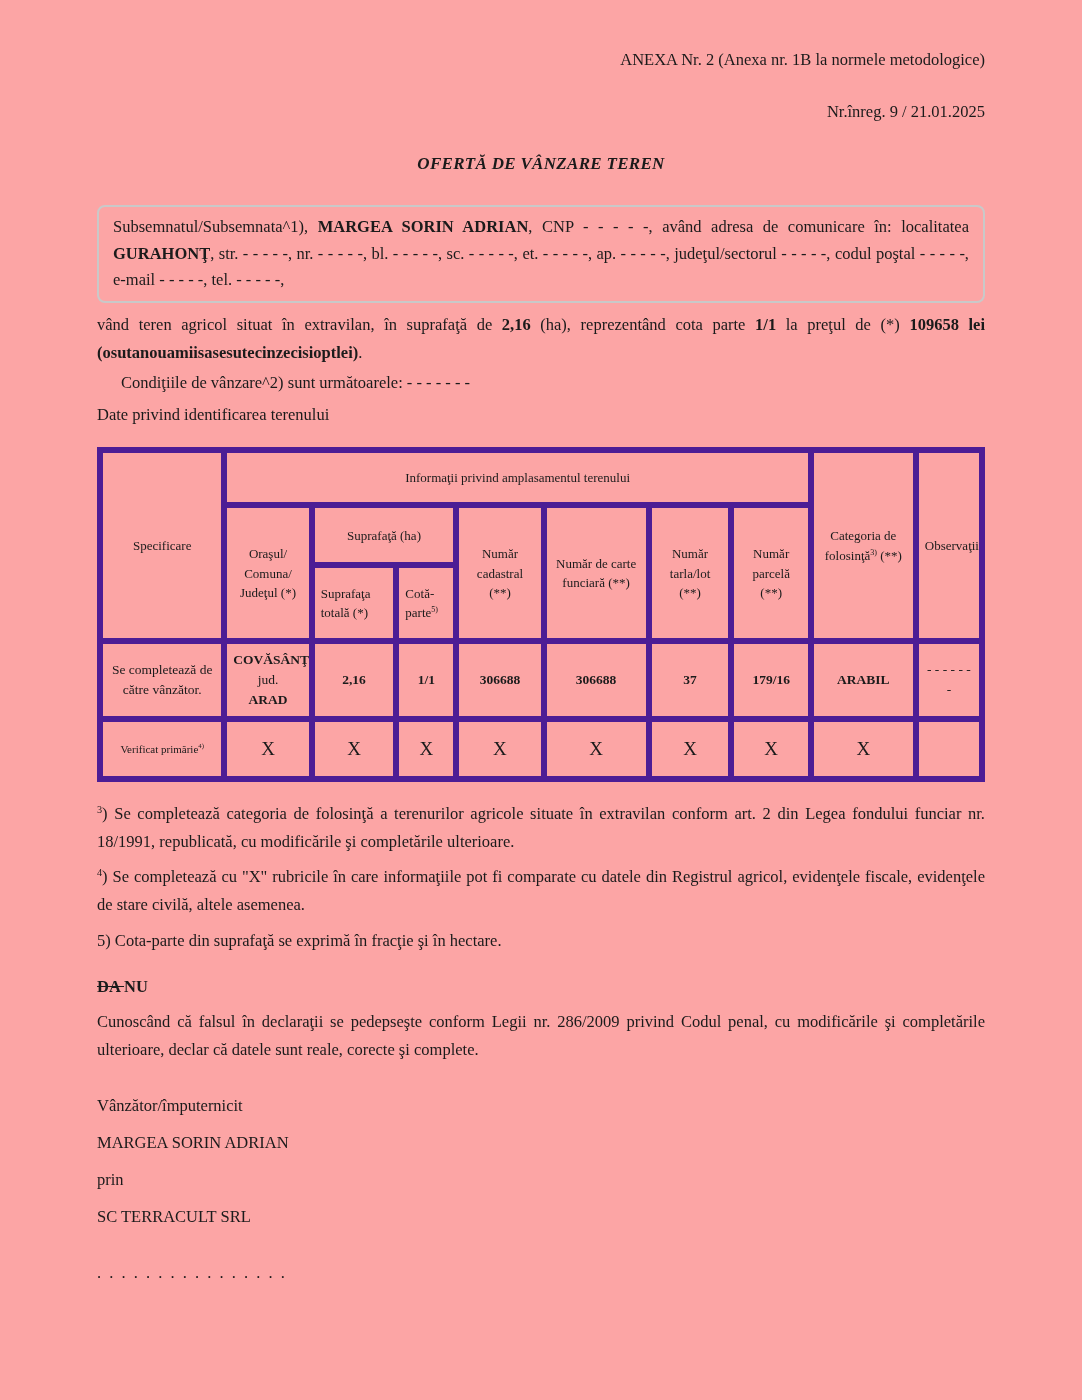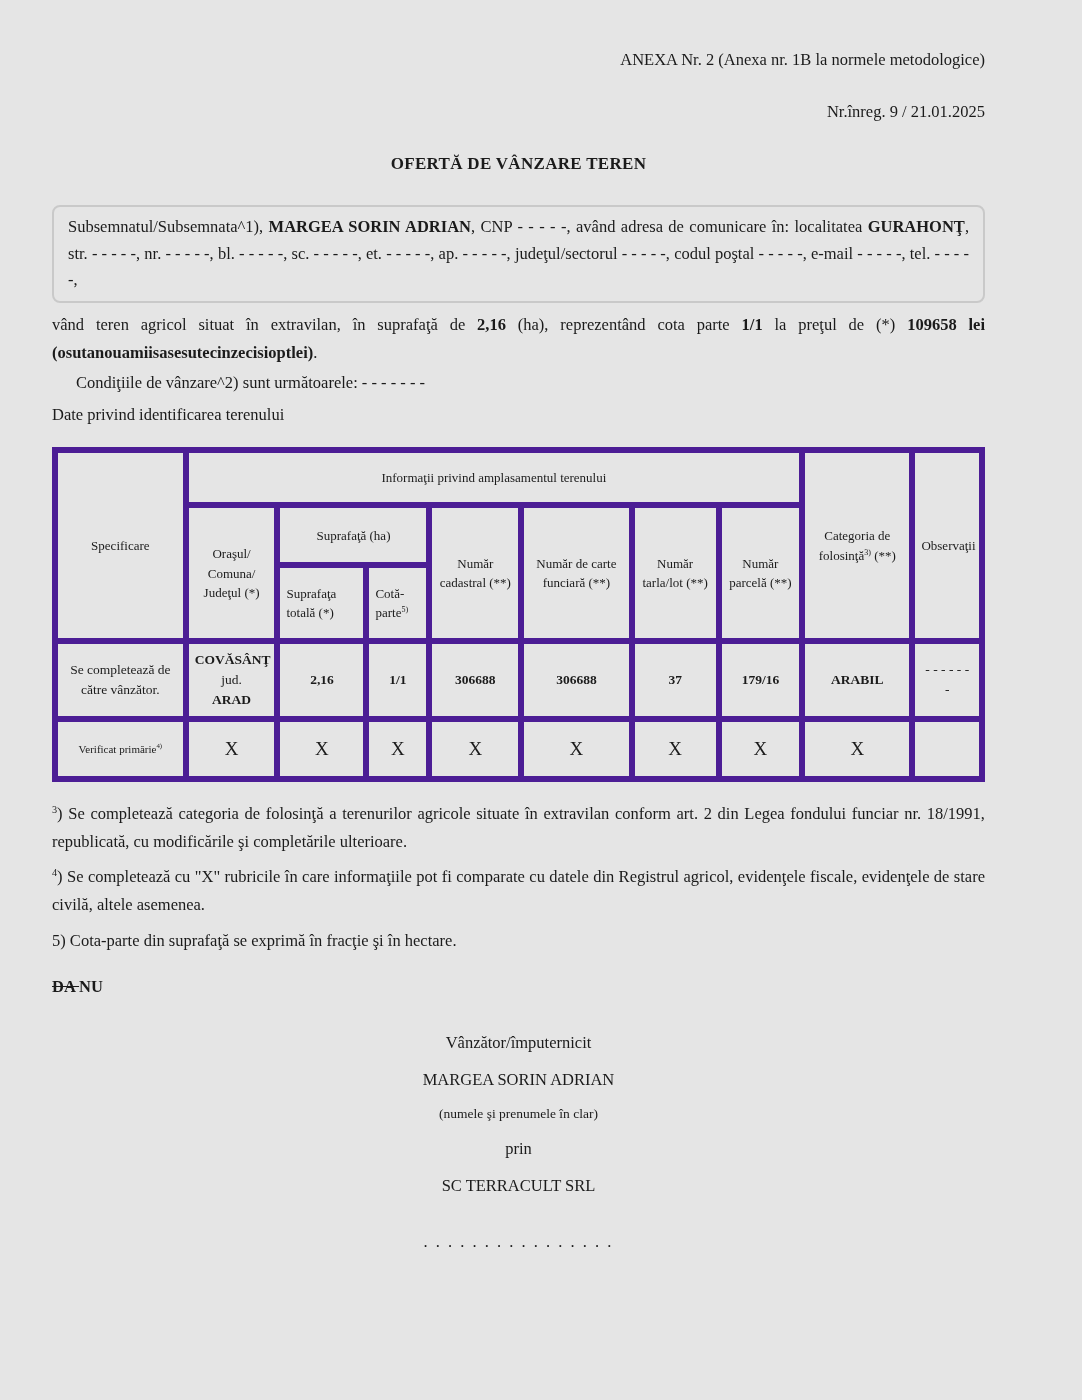--- a/index.html
+++ b/index.html
@@ -1,28 +1,28 @@
 <!DOCTYPE html>
 <html><head>
 <meta charset="utf-8">
 <style>
   * { box-sizing: border-box; }
   html, body { margin: 0; padding: 0; background: #ffffff; }
   .page {
-    width: 1082px; height: 1400px; background: #e5e5e5;
+    width: 1082px; height: 1400px; background: #fca5a5;
     font-family: "Liberation Serif", serif;
     color: #1b1b1b; font-size: 16.5px; line-height: 1.7;
-    padding: 46px 97px 0 52px; position: relative; overflow: hidden;
+    padding: 46px 97px 0 97px; position: relative; overflow: hidden;
   }
   p { margin: 0; }
   .right { text-align: right; }
   .nr-line { margin-top: 24px; }
   .title {
     margin-top: 24px; text-align: center; font-weight: 700;
-    font-size: 17px; letter-spacing: 0.3px;
+    font-size: 17px; letter-spacing: 0.3px; font-style: italic;
   }
   .intro-box {
     margin-top: 26px; border: 2px solid #c9c9c9; border-radius: 8px;
     padding: 7px 14px; text-align: justify; line-height: 1.62;
   }
   .just { text-align: justify; }
   .sale-par { margin-top: 8px; }
   .cond-line { margin-top: 2px; margin-left: 24px; }
   .land-id-line { margin-top: 4px; }
   .b { font-weight: 700; }
@@ -46,21 +46,21 @@
   .pre { white-space: pre-line; }
   .blk { display: block; }
   .xrow-label { font-size: 11px; }
 
   .fn-block { margin-top: 18px; }
   .fn { margin-top: 7px; }
   .fn:first-child { margin-top: 0; }
   .danu { margin-top: 18px; font-weight: 700; }
 
   .sig {
-    margin-top: 28px; text-align: center;
+    margin-top: 28px; 
   }
   .sig p { margin-top: 9px; }
   .sig p:first-child { margin-top: 0; }
   .sig-small { font-size: 13.5px; }
   .sig-dots { margin-top: 28px !important; letter-spacing: 2px; }
 </style>
 </head>
 <body>
 
 <div class="page">
@@ -140,24 +140,24 @@
         <td></td>
       </tr>
     </tbody>
   </table>
 
   <div class="fn-block">
     <p class="just fn"><sup>3</sup><span>) Se completează categoria de folosinţă a terenurilor agricole situate în extravilan conform art. 2 din Legea fondului funciar nr. 18/1991, republicată, cu modificările şi completările ulterioare.</span></p>
     <p class="just fn"><sup>4</sup><span>) Se completează cu "X" rubricile în care informaţiile pot fi comparate cu datele din Registrul agricol, evidenţele fiscale, evidenţele de stare civilă, altele asemenea.</span></p>
     <p class="fn">5) Cota-parte din suprafaţă se exprimă în fracţie şi în hectare.</p>
     <p class="danu"><span style="font-weight: 700; text-decoration: line-through;">DA </span><span style="font-weight: 700;"> NU</span></p>
+    <p class="just fn">Cunoscând că falsul în declaraţii se pedepseşte conform Legii nr. 286/2009 privind Codul penal, cu modificările şi completările ulterioare, declar că datele sunt reale, corecte şi complete.</p>
   </div>
 
   <div class="sig">
     <p>Vânzător/împuternicit</p>
     <p>MARGEA SORIN ADRIAN</p>
-    <p class="sig-small">(numele şi prenumele în clar)</p>
     <p>prin</p>
     <p>SC TERRACULT SRL</p>
     <p class="sig-dots">. . . . . . . . . . . . . . . .</p>
   </div>
 
 </div>
 
 </body></html>

